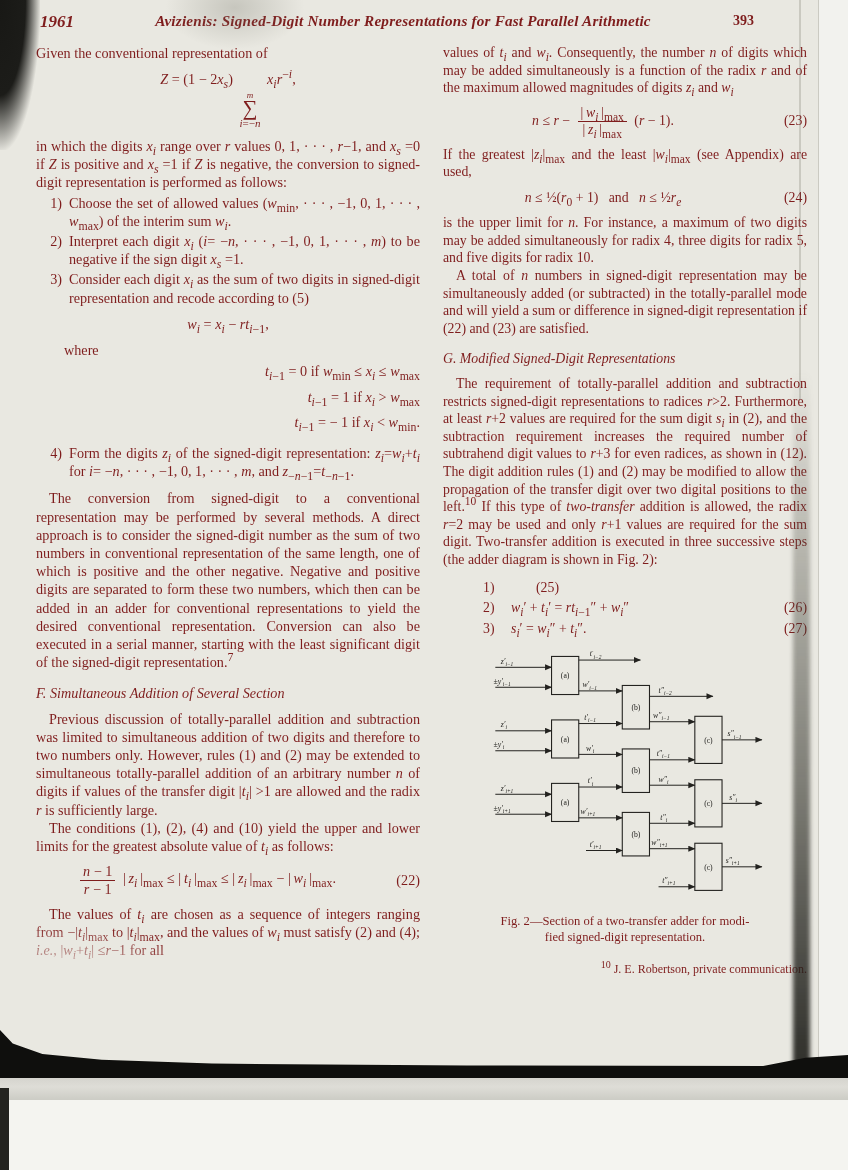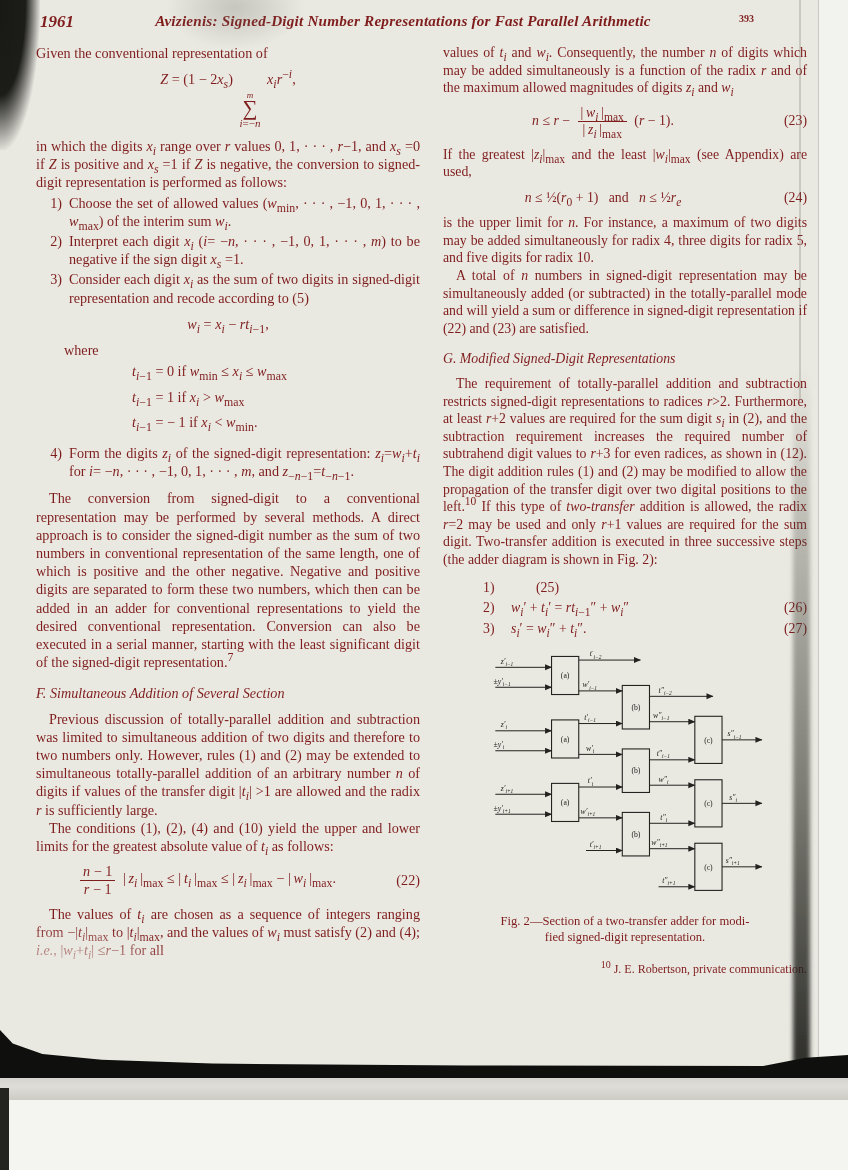--- a/index.html
+++ b/index.html
@@ -4,40 +4,40 @@
 <style>
   html,body{margin:0;padding:0;}
   .page{position:relative;width:848px;height:1170px;overflow:hidden;
         background:linear-gradient(to right,#dededd6 0,#e9e8e1 28px,#e9e8e1 770px,#e4e3db 806px,#e9e8e1 818px);
         background-color:#e9e8e1;
         font-family:"Liberation Serif","DejaVu Serif",serif;color:#7f1d1d;}
   
   .hdr{position:absolute;top:12px;left:0;width:806px;text-align:center;}
   .hdr .yr{position:absolute;left:40px;top:0;font-weight:bold;font-style:italic;font-size:17px;}
   .hdr .ttl{font-weight:bold;font-style:italic;font-size:15.2px;letter-spacing:.2px;}
-  .hdr .pg{position:absolute;right:52px;top:1px;font-weight:bold;font-size:10px;}
+  .hdr .pg{position:absolute;right:52px;top:1px;font-weight:bold;font-size:14px;}
   
   .colL{position:absolute;left:36px;top:44px;width:384px;font-size:14.2px;line-height:18.2px;z-index:1;}
   .colR{position:absolute;left:443px;top:44px;width:364px;font-size:13.8px;line-height:17.6px;z-index:1;}
   p{margin:0;text-align:justify;}
   .indent{text-indent:13px;}
   .sec{font-style:italic;margin:13px 0 7px 0;text-align:left;}
   .eq{text-align:center;margin:8px 0;}
   .eq-row{display:flex;align-items:center;margin:8px 0;}
   .eq-row .eq-body{flex:1;text-align:center;}
   .eq-row .eq-num{width:44px;text-align:right;}
   .step-row{display:flex;align-items:center;margin:3px 0 3px 40px;}
   .step-label{width:28px;}
   .step-body{flex:1;text-align:left;}
   .step-num{width:48px;text-align:right;}
   .steps{margin:10px 0;}
   .li{display:flex;margin:2px 0;}
   .li-num{flex:0 0 26px;text-align:right;padding-right:7px;}
   .li-body{flex:1;text-align:justify;}
-  .tcond{margin-left:96px;line-height:1.8;text-align:left;}
+  .tcond{margin-left:96px;line-height:1.8;text-align:right;}
   .where{margin-left:28px;}
   .frac{display:inline-flex;flex-direction:column;text-align:center;vertical-align:middle;margin:0 4px;line-height:1.15;}
   .frac .fn{border-bottom:1px solid currentColor;padding:0 3px;display:block;}
   .frac .fd{padding:0 3px;display:block;}
   .sum{display:inline-flex;flex-direction:column;align-items:center;vertical-align:-14px;line-height:1;margin:0 3px;}
   .sum .lt{font-size:9px;font-style:italic;}
   .sum .sg{font-size:21px;line-height:.85;}
   .sum .lb{font-size:11px;}
   sub,sup{line-height:0;}
   

